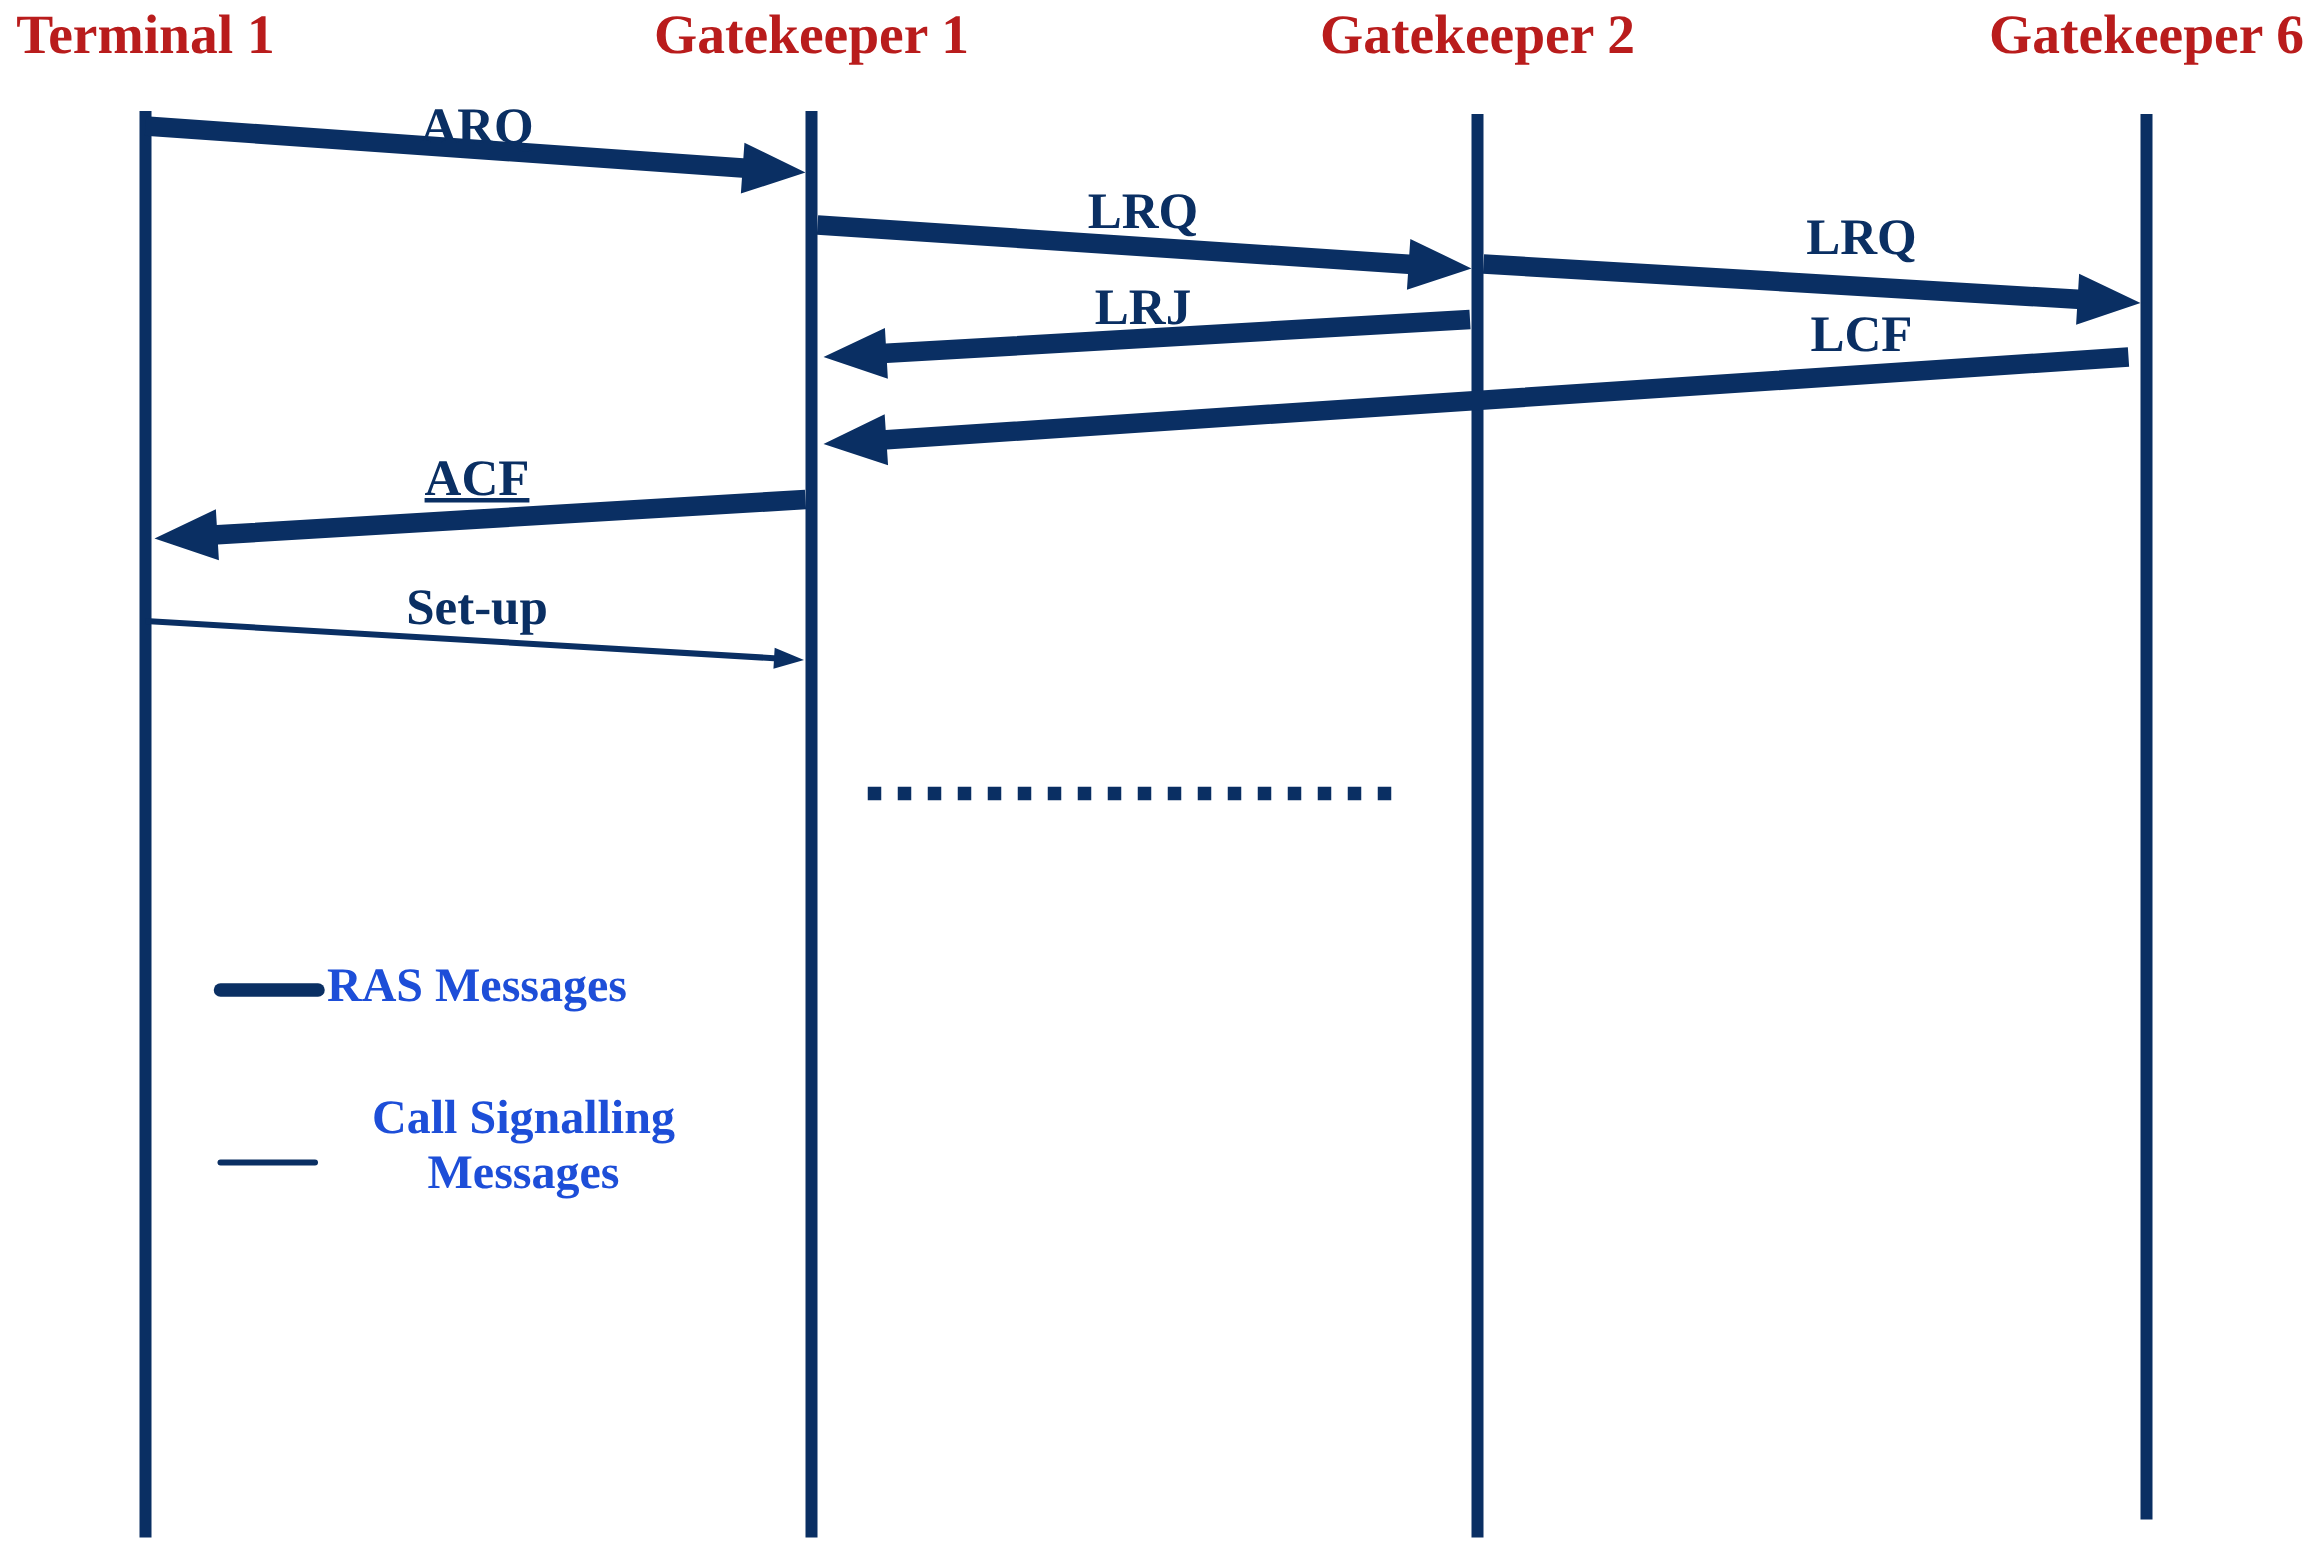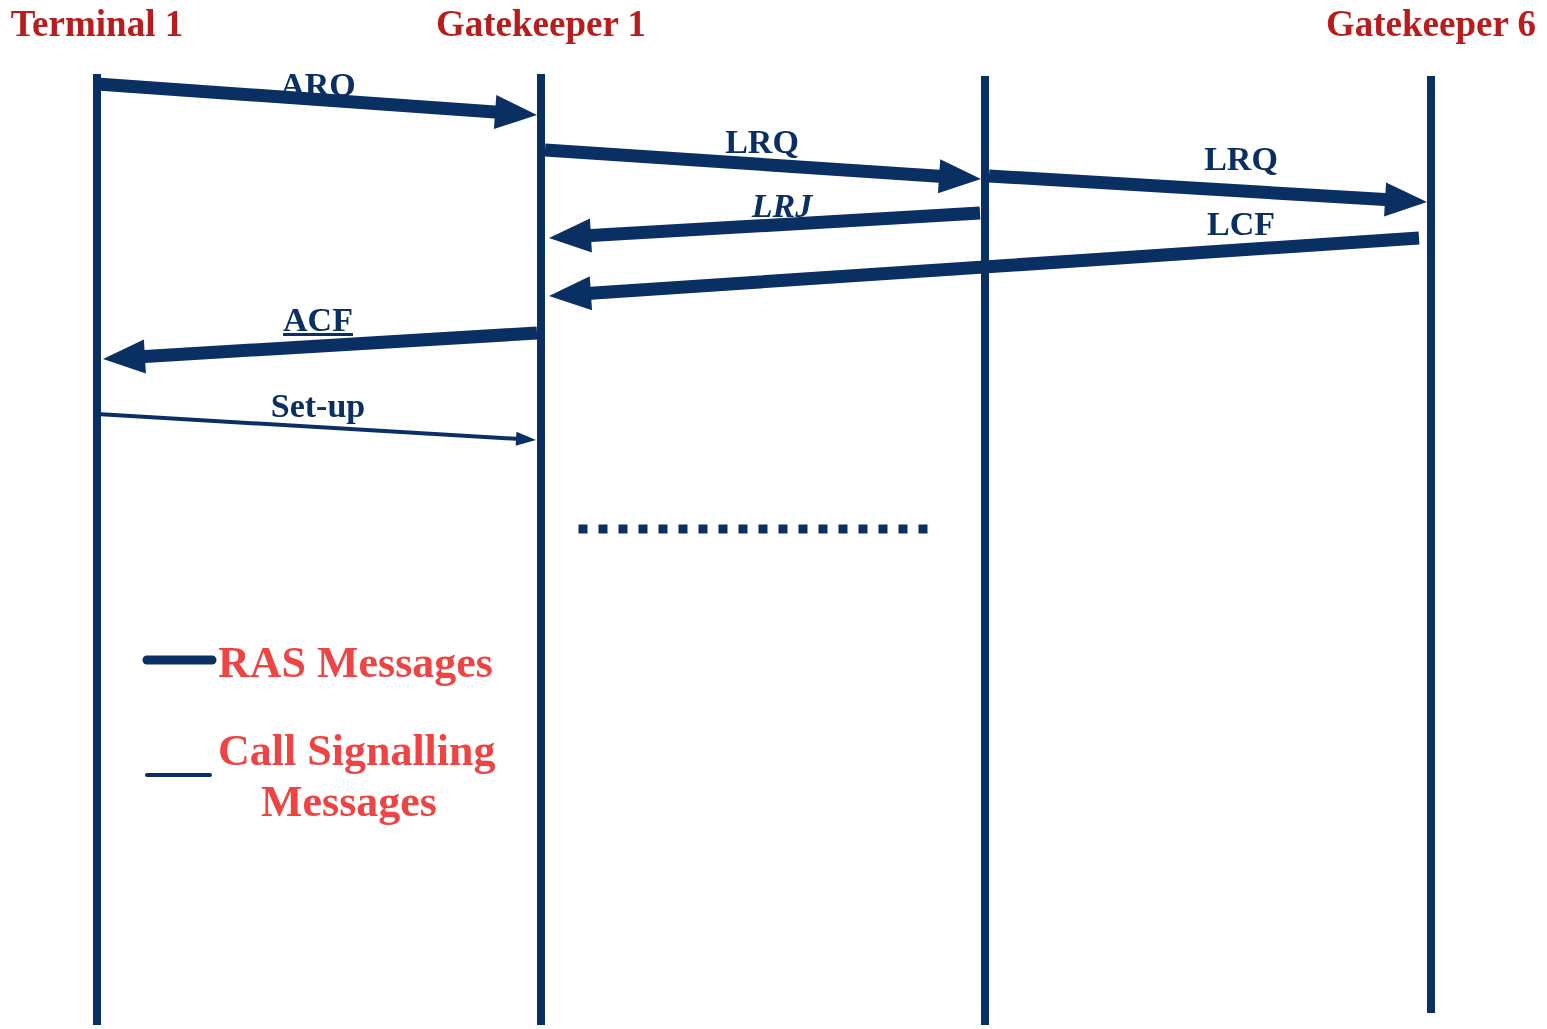--- a/index.html
+++ b/index.html
@@ -40,22 +40,22 @@
     font-weight: bold;
     font-size: 34px;
     color: #0a2f63;
     white-space: nowrap;
     transform: translate(-50%, -50%);
   }
   .legend-label {
     position: absolute;
     font-family: "Liberation Serif", "DejaVu Serif", serif;
     font-weight: bold;
-    font-size: 44px;
-    color: #ef4444;
+    font-size: 32px;
+    color: #1d4ed8;
     white-space: nowrap;
     line-height: 1.15;
   }
   .legend-label.centered-block {
     text-align: center;
   }
 </style>
 </head>
 <body>
 
@@ -98,26 +98,27 @@
         <rect x="918.50" y="524.50" width="9" height="9" fill="#0a2f63"></rect>
       </g>
     <g id="legend-lines-group">
         <line x1="147" y1="660" x2="212" y2="660" stroke="#0a2f63" stroke-width="9" stroke-linecap="round"></line>
         <line x1="147" y1="775" x2="210" y2="775" stroke="#0a2f63" stroke-width="4" stroke-linecap="round"></line>
       </g>
   </svg>
 
   <div class="participant-label" style="left:97px; top:2px;">Terminal 1</div>
   <div class="participant-label" style="left:541px; top:2px;">Gatekeeper 1</div>
+  <div class="participant-label" style="left:985px; top:2px;">Gatekeeper 2</div>
   <div class="participant-label" style="left:1431px; top:2px;">Gatekeeper 6</div>
 
   <div class="msg-label" style="left:318px; top:85px;">ARQ</div>
   <div class="msg-label" style="left:762px; top:142px;">LRQ</div>
   <div class="msg-label" style="left:1241px; top:159px;">LRQ</div>
-  <div class="msg-label" style="left:782px; top:206px;font-style:italic;">LRJ</div>
+  <div class="msg-label" style="left:762px; top:206px;">LRJ</div>
   <div class="msg-label" style="left:1241px; top:224px;">LCF</div>
   <div class="msg-label" style="left:318px; top:320px;text-decoration:underline;">ACF</div>
   <div class="msg-label" style="left:318px; top:406px;">Set-up</div>
 
   <div class="legend-label" style="left:218px; top:638px;">RAS Messages</div>
   <div class="legend-label centered-block" style="left:218px; top:726px; width:262px;">
     <div>Call Signalling</div>
     <div>Messages</div>
   </div>
 

